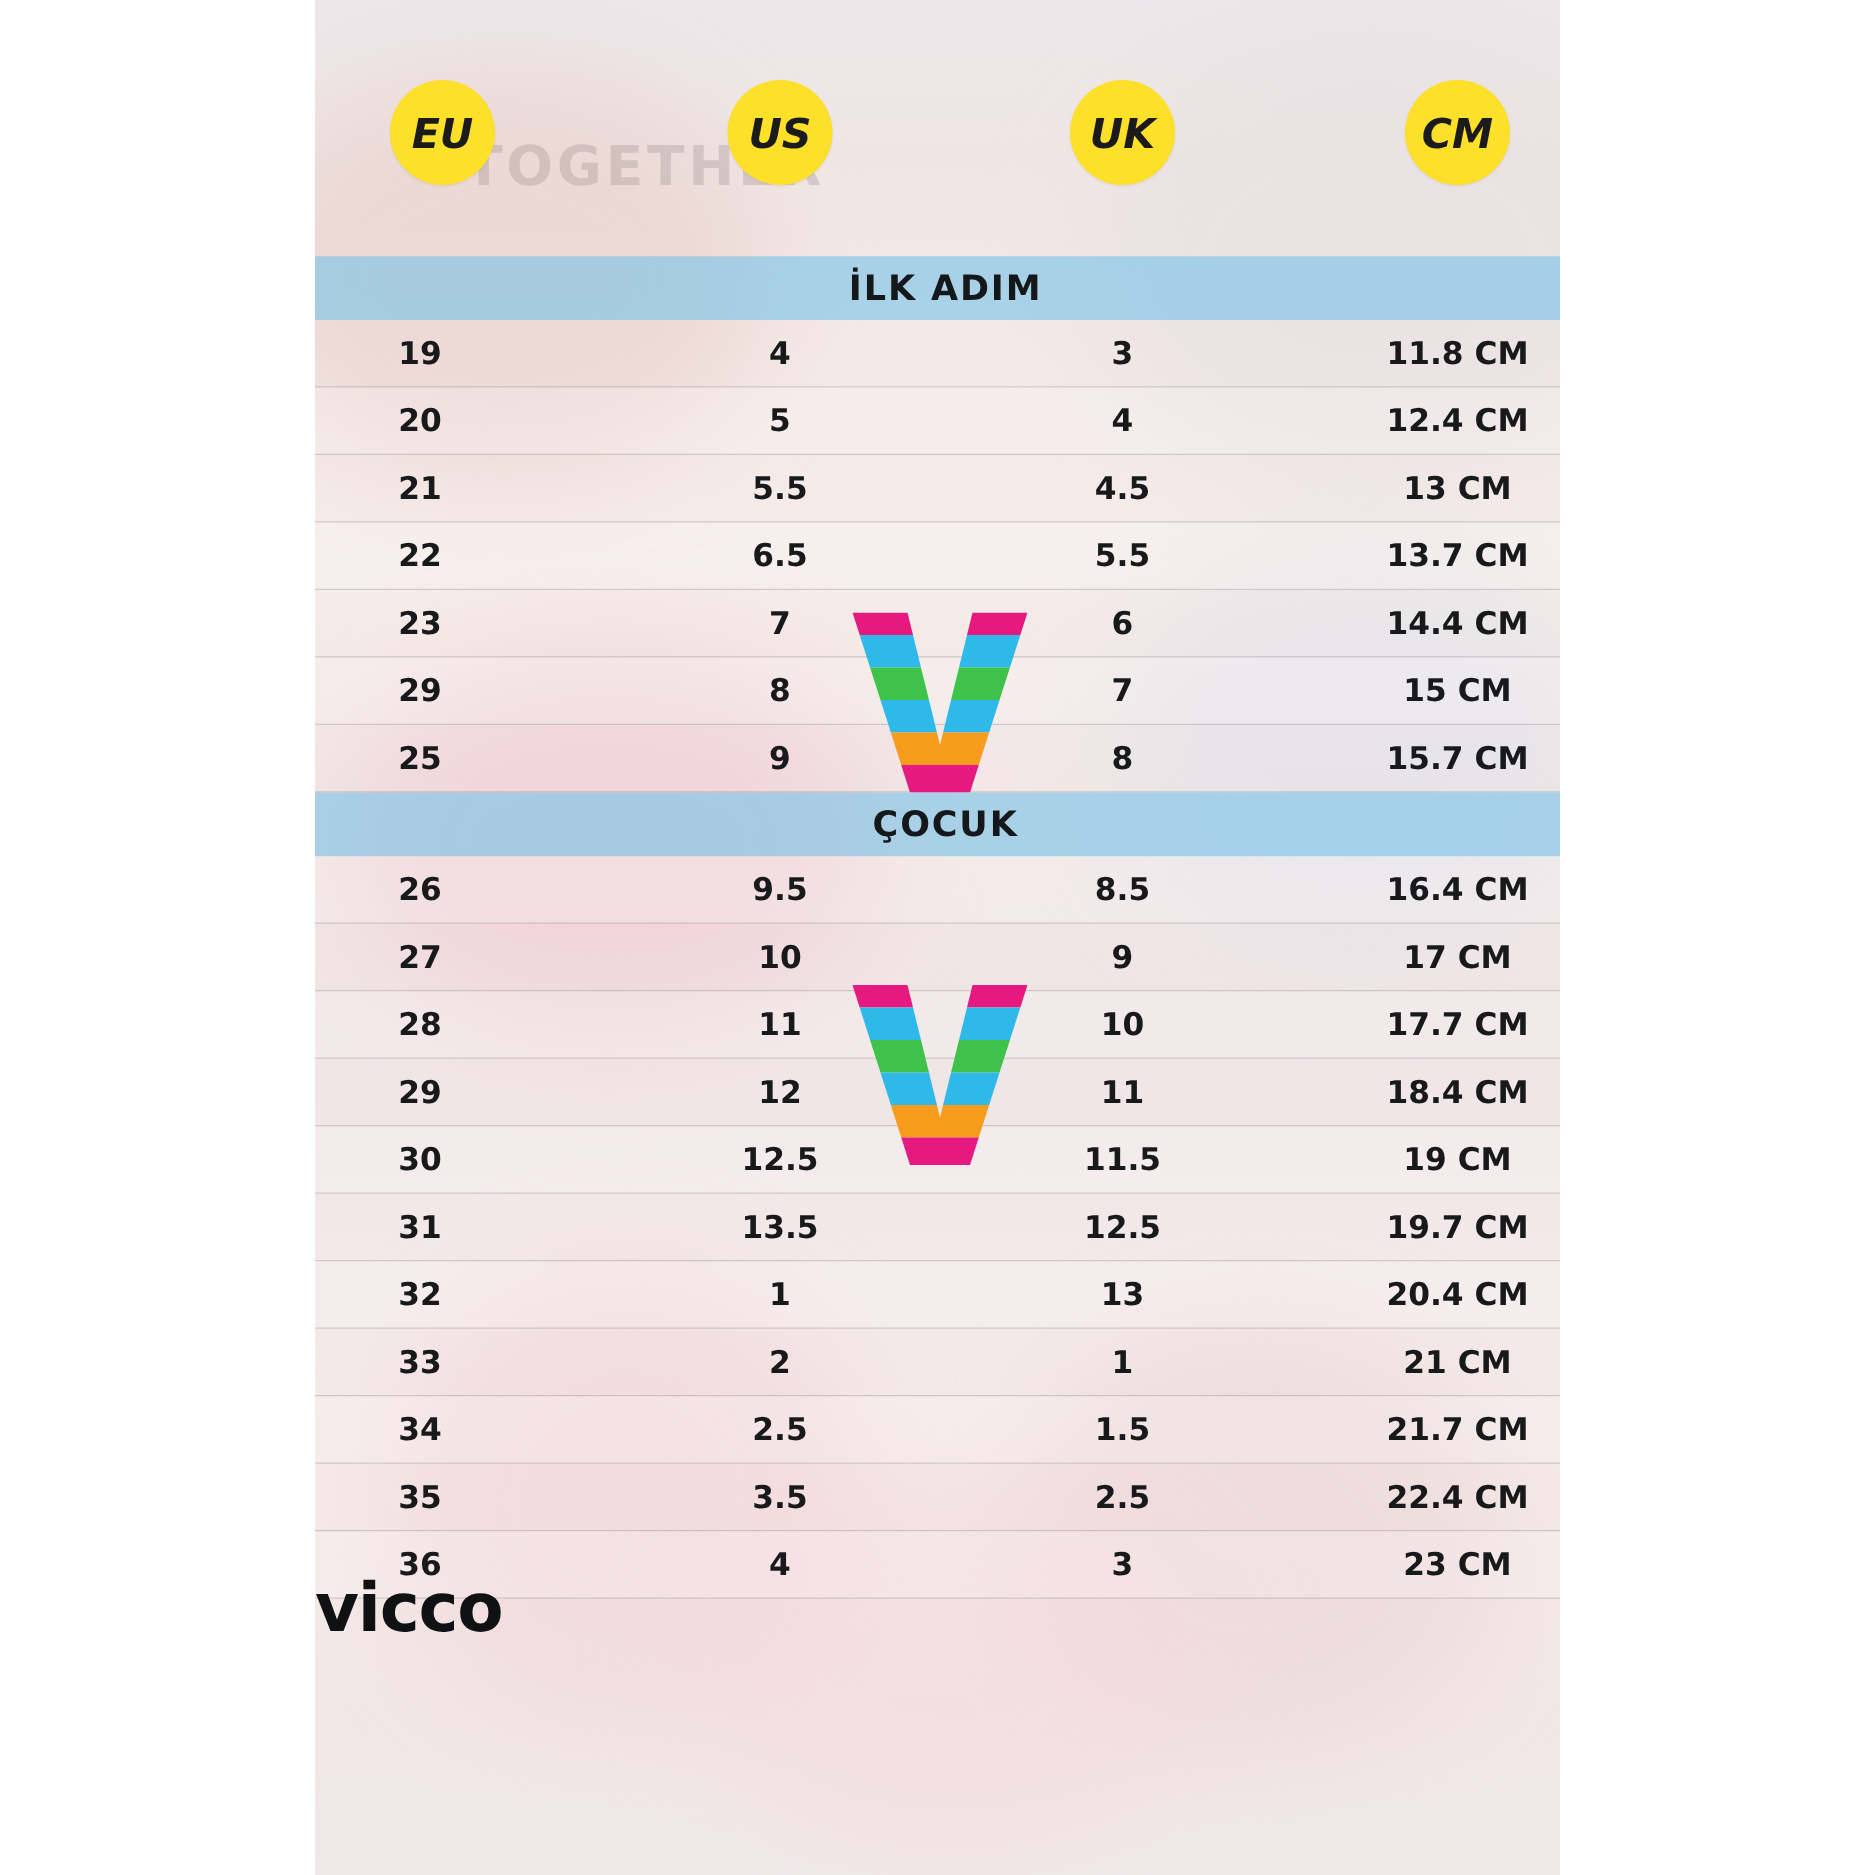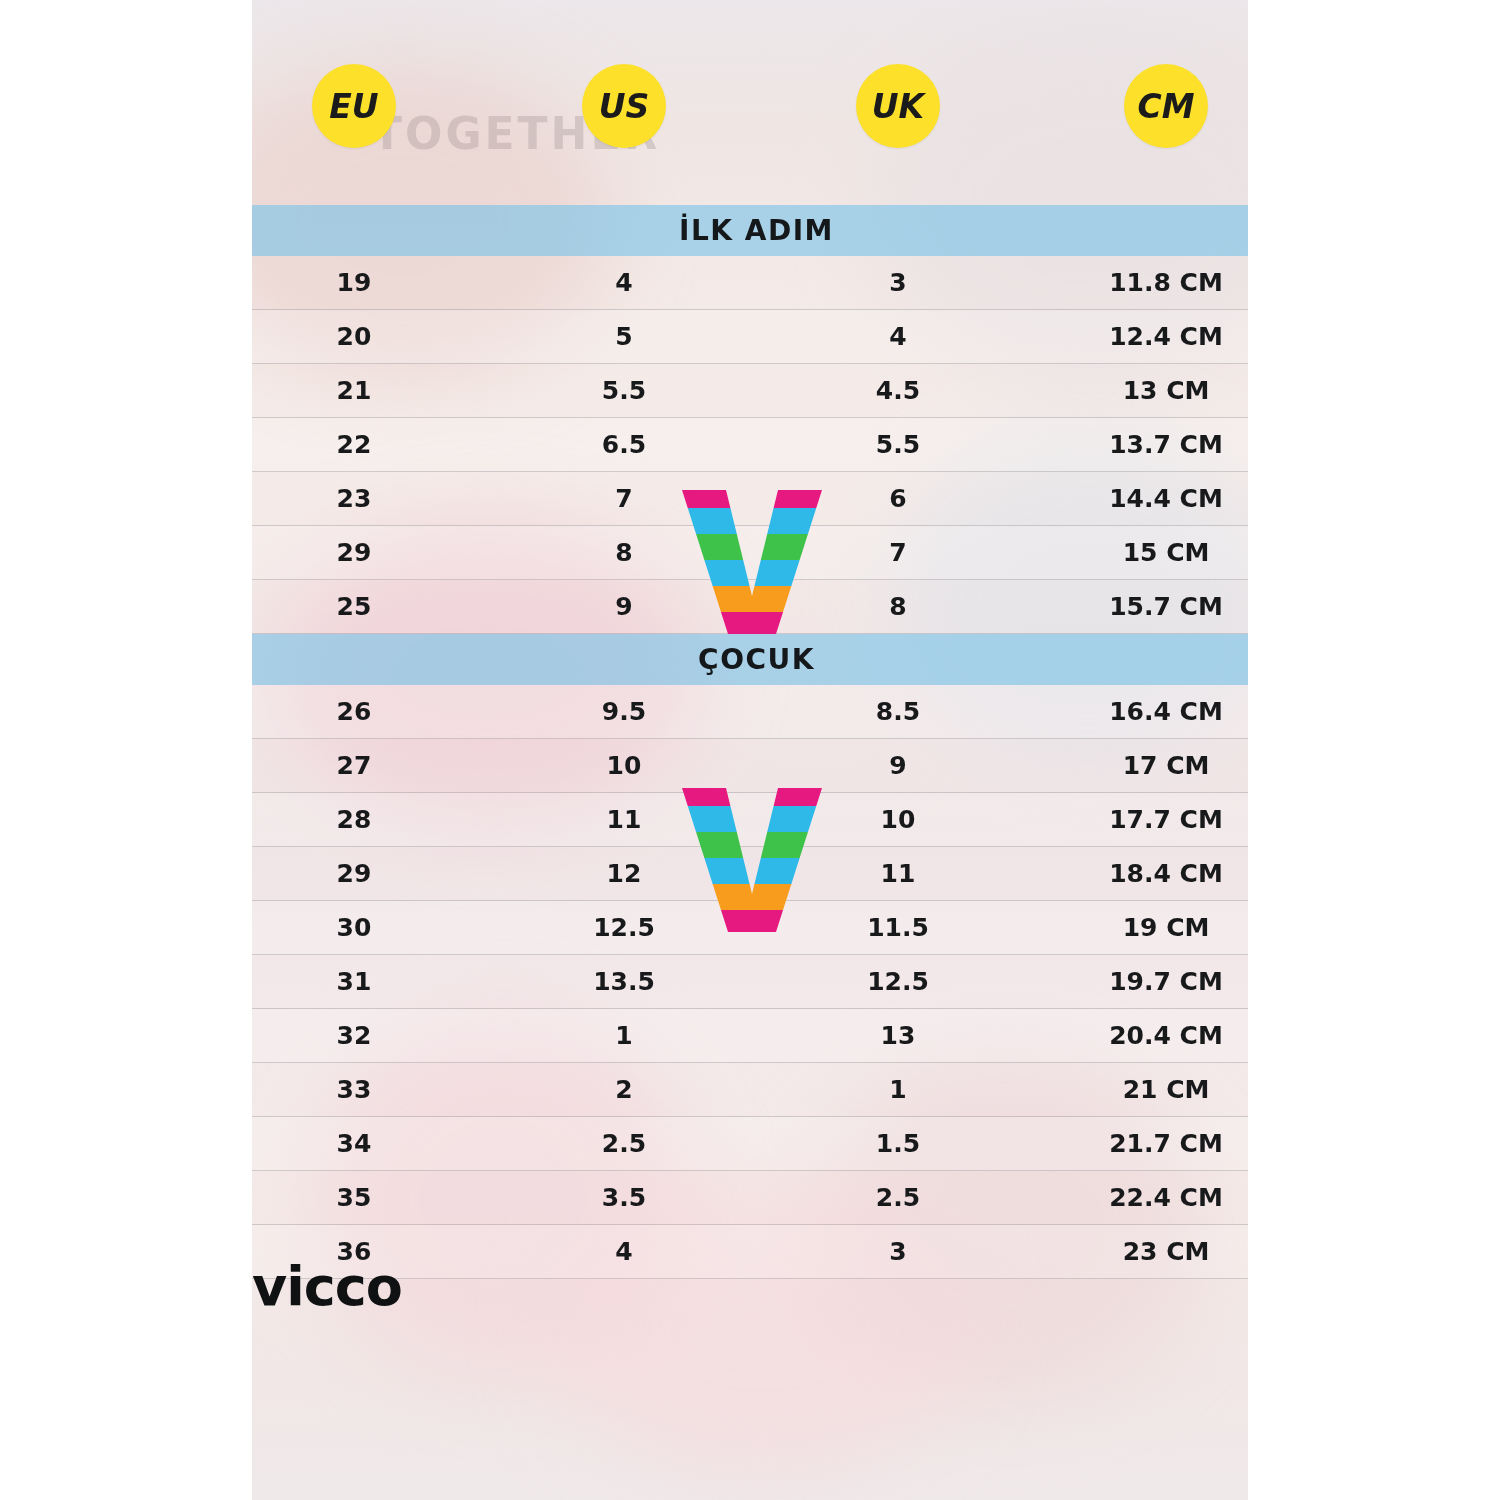--- a/index.html
+++ b/index.html
@@ -125,21 +125,21 @@
   }
   .row.alt { background: rgba(255,255,255,0.18); }
   .cell {
     position: absolute;
     text-align: center;
     font-family: "DejaVu Sans", sans-serif;
     font-weight: 700;
     font-size: 25px;
     color: #18191b;
   }
-  .cell.eu { left: 42px;  width: 120px; }
+  .cell.eu { left: 24px;  width: 120px; }
   .cell.us { left: 312px; width: 120px; }
   .cell.uk { left: 586px; width: 120px; }
   .cell.cm { left: 836px; width: 156px; text-align: center; }
 
   
   .vlogo {
     position: absolute;
     width: 176px;
     height: 176px;
   }

